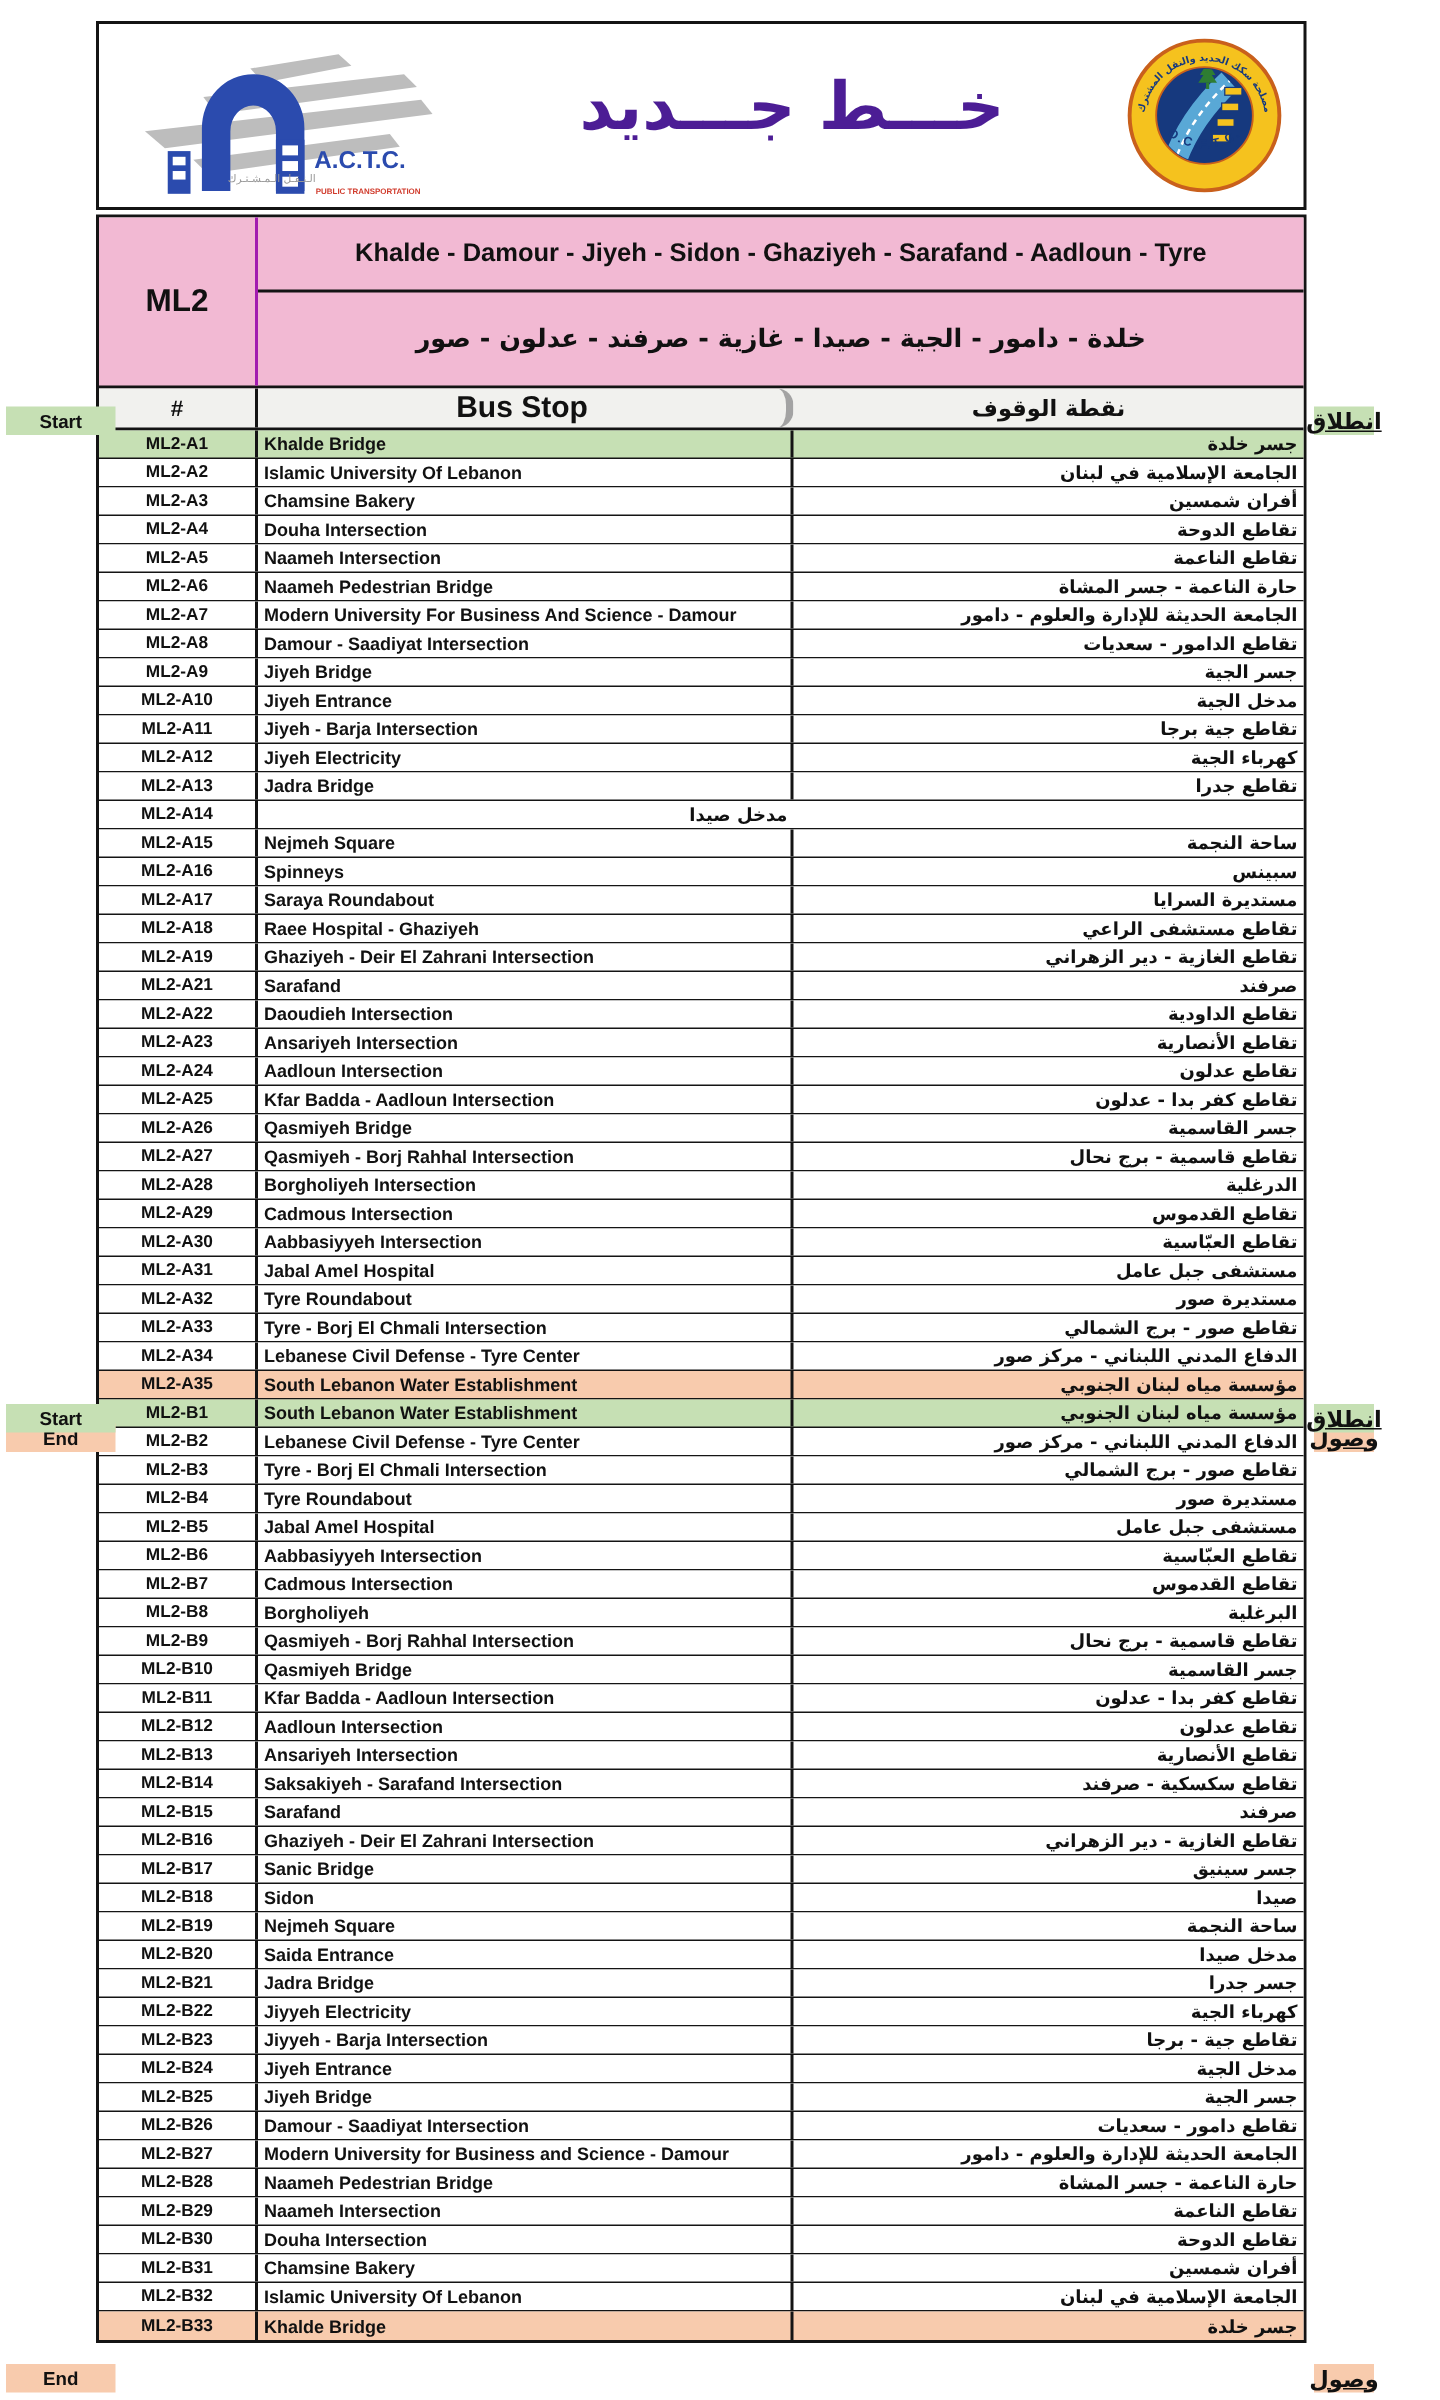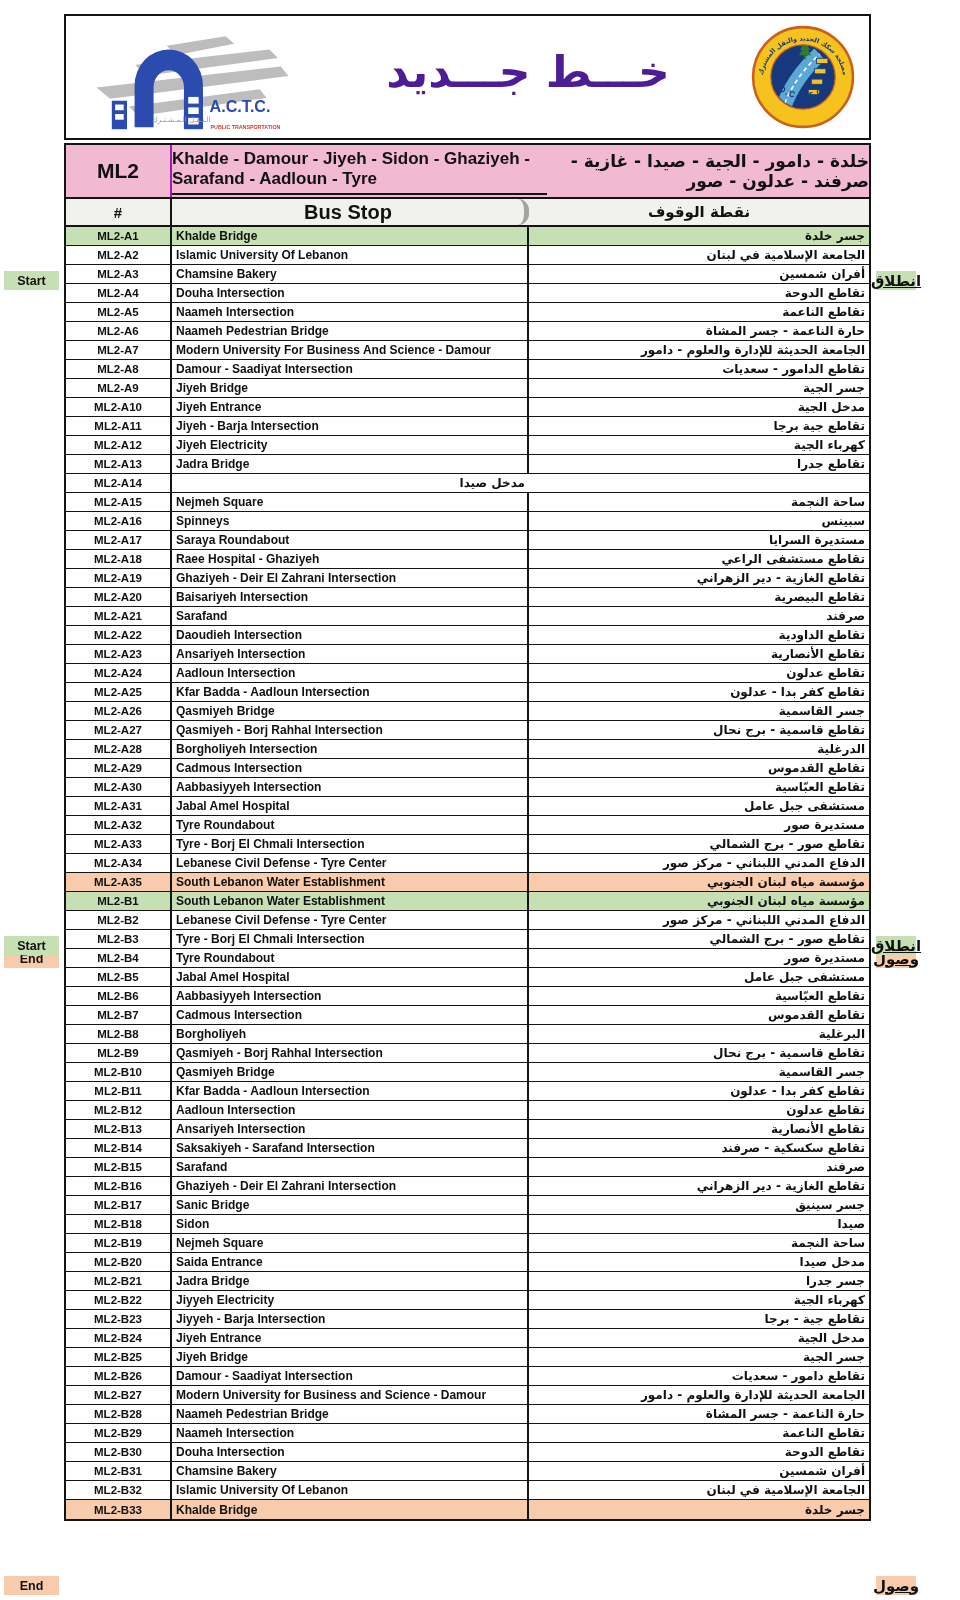--- a/index.html
+++ b/index.html
@@ -29,27 +29,27 @@
     border:2px solid #141414;box-sizing:border-box;background:#fff;
   }
   .route-band{
     display:grid;grid-template-columns:106px 1fr;
     background:#F2B9D3;border-bottom:2px solid #141414;
   }
   .route-code{
     border-right:2px solid #a21caf;display:flex;align-items:center;justify-content:center;
     font-size:21px;font-weight:bold;font-family:"Liberation Sans",sans-serif;
   }
-  .route-names{display:flex;flex-direction:row;}
+  .route-names{display:flex;flex-direction:column;}
   .route-en{
     height:48px;border-bottom:2px solid #141414;display:flex;align-items:center;justify-content:center;
     font-size:17px;font-weight:bold;font-family:"Liberation Sans",sans-serif;
   }
   .route-ar{
-    height:52px;display:flex;align-items:center;justify-content:center;
+    height:62px;display:flex;align-items:center;justify-content:center;
     font-size:17px;font-weight:bold;direction:rtl;
   }
   .col-header{
     display:grid;grid-template-columns:106px 357px 1fr;height:26px;
     background:#F1F1EE;border-bottom:2px solid #141414;
     font-weight:bold;
   }
   .col-header>div{display:flex;align-items:center;justify-content:center;}
   .col-id-h{border-right:2px solid #141414;font-size:15px;font-family:"Liberation Sans",sans-serif;}
   .col-en-h{border-right:5px solid #a3a3a3;font-size:20px;font-family:"Liberation Sans",sans-serif;border-radius:11px;}
@@ -76,21 +76,21 @@
     direction:rtl;padding-right:4px;font-size:12px;font-weight:bold;white-space:nowrap;overflow:hidden;
   }
 
   
   .side-label{
     position:absolute;height:19px;display:flex;align-items:center;justify-content:center;
     font-weight:bold;box-sizing:border-box;
   }
   .side-label.green{background:#C6E0B4;}
   .side-label.orange{background:#F8CBAD;margin-top:32px;}
-  .side-left{left:4px;width:55px;font-size:12.5px;font-family:"Liberation Sans",sans-serif;}
+  .side-left{left:4px;width:73px;font-size:12.5px;font-family:"Liberation Sans",sans-serif;}
   .side-right{left:876px;width:40px;font-size:15px;direction:rtl;text-decoration:underline;}
   .pos-a-start{top:271px;}
   .pos-a-end{top:917px;}
   .pos-b-start{top:936px;}
   .pos-b-end{top:1544px;}
 </style>
 </head>
 <body>
 
 <div class="logo-box">
@@ -262,25 +262,20 @@
       <div class="cell-id">ML2-A18</div>
       <div class="cell-en">Raee Hospital - Ghaziyeh</div>
       <div class="cell-ar">تقاطع مستشفى الراعي</div>
     </div>
       <div class="t-row">
       <div class="cell-id">ML2-A19</div>
       <div class="cell-en">Ghaziyeh - Deir El Zahrani Intersection</div>
       <div class="cell-ar">تقاطع الغازية - دير الزهراني</div>
     </div>
       <div class="t-row">
-      <div class="cell-id">ML2-A20</div>
-      <div class="cell-en">Baisariyeh Intersection</div>
-      <div class="cell-ar">تقاطع البيصرية</div>
-    </div>
-      <div class="t-row">
       <div class="cell-id">ML2-A21</div>
       <div class="cell-en">Sarafand</div>
       <div class="cell-ar">صرفند</div>
     </div>
       <div class="t-row">
       <div class="cell-id">ML2-A22</div>
       <div class="cell-en">Daoudieh Intersection</div>
       <div class="cell-ar">تقاطع الداودية</div>
     </div>
       <div class="t-row">

